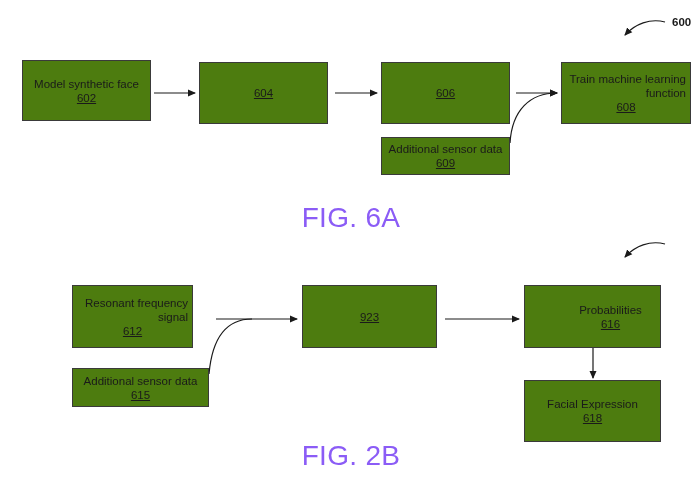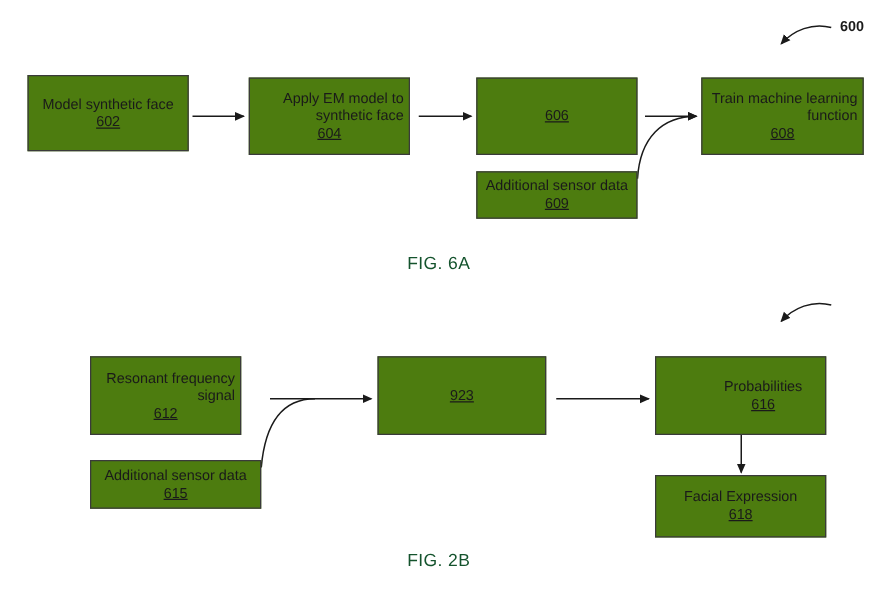--- a/index.html
+++ b/index.html
@@ -3,21 +3,21 @@
 <meta charset="utf-8">
 <style>
   html, body { margin: 0; padding: 0; background: #ffffff; }
   body { width: 700px; height: 485px; position: relative; overflow: hidden;
          font-family: "Liberation Sans", sans-serif; color: #1a1a1a; }
   .box { position: absolute; border: 1.3px solid #3a3a3a; background: #4d7c0f;
          box-sizing: border-box; display: flex; flex-direction: column;
          align-items: center; justify-content: center; text-align: right;
          font-size: 11.5px; line-height: 14px; padding: 0 4px; }
   .box .ref { text-decoration: underline; }
-  .fig { position: absolute; font-size: 14px; letter-spacing: 0.3px; color: #14532d;
+  .fig { position: absolute; font-size: 28px; letter-spacing: 0.3px; color: #8b5cf6;
          transform: translateX(-50%); white-space: nowrap; }
   .reflabel { position: absolute; font-size: 11.5px; color: #1a1a1a; font-weight: bold; }
   svg.wires { position: absolute; left: 0; top: 0; }
 </style>
 </head>
 <body>
 
 <svg class="wires" width="700" height="485">
   <defs>
     <marker id="ah" markerWidth="8" markerHeight="8" refX="7" refY="4" orient="auto" markerUnits="userSpaceOnUse">
@@ -39,21 +39,20 @@
 </svg>
 
 <div>
   <span class="reflabel" style="left:672px; top:16px;">600</span>
 
   <div class="box" style="left:22px; top:60px; width:129px; height:61px;">
     <span>Model synthetic face</span>
     <span class="ref">602</span>
   </div>
   <div class="box" style="left:199px; top:62px; width:129px; height:62px;">
-    <span>Apply EM model to synthetic face</span>
     <span class="ref">604</span>
   </div>
   <div class="box" style="left:381px; top:62px; width:129px; height:62px;">
     <span class="ref">606</span>
   </div>
   <div class="box" style="left:561px; top:62px; width:130px; height:62px;">
     <span>Train machine learning function</span>
     <span class="ref">608</span>
   </div>
   <div class="box" style="left:381px; top:137px; width:129px; height:38px;">
@@ -75,19 +74,19 @@
     <span>Additional sensor data</span>
     <span class="ref">615</span>
   </div>
   <div class="box" style="left:302px; top:285px; width:135px; height:63px;">
     <span class="ref">923</span>
   </div>
   <div class="box" style="left:524px; top:285px; width:137px; height:63px;padding-left:40px;">
     <span>Probabilities</span>
     <span class="ref">616</span>
   </div>
-  <div class="box" style="left:524px; top:380px; width:137px; height:50px;">
+  <div class="box" style="left:524px; top:380px; width:137px; height:62px;">
     <span>Facial Expression</span>
     <span class="ref">618</span>
   </div>
 
   <div class="fig" style="left:351px; top:440px;">FIG. 2B</div>
 </div>
 
 </body></html>

